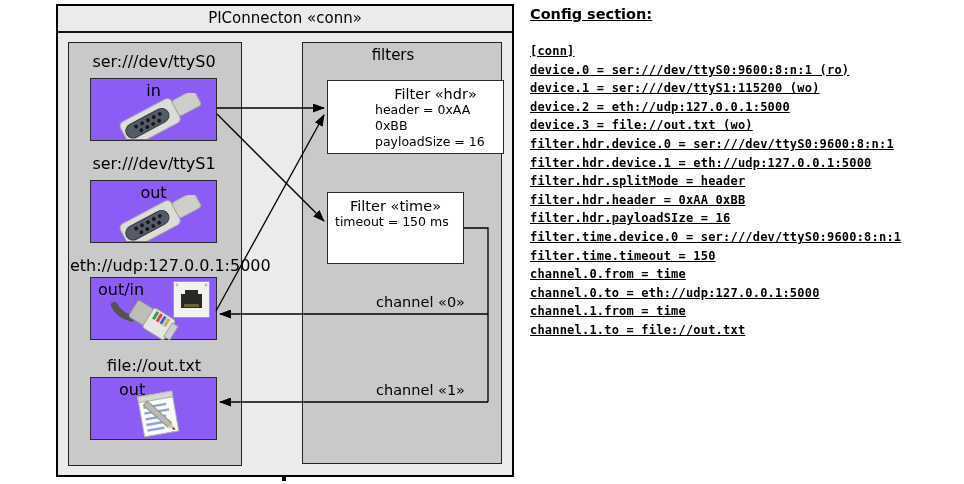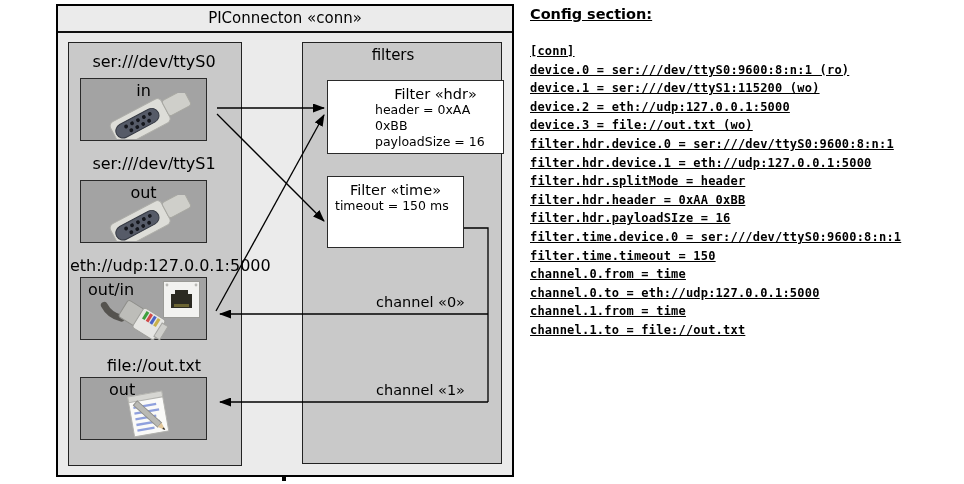--- a/index.html
+++ b/index.html
@@ -12,31 +12,31 @@
   .title-bar{position:absolute;left:0;top:0;width:100%;height:25px;
     border-bottom:2px solid #111;text-align:center;font-size:15px;line-height:25px;}
   .panel{position:absolute;background:#c9c9c9;border:1px solid #222;}
   .devices-panel{left:20px;top:42px;width:172px;height:422px;}
   .filters-panel{left:254px;top:42px;width:198px;height:420px;}
   .filters-title{position:absolute;left:254px;top:46px;width:182px;text-align:center;
     font-size:15px;}
 
   .dev-label{position:absolute;left:22px;width:168px;text-align:center;
     font-size:16px;white-space:nowrap;}
-  .dev-box{position:absolute;left:32px;width:125px;height:61px;background:#a3a3a3;
+  .dev-box{position:absolute;left:42px;width:125px;height:61px;background:#8b5cf6;
     border:1.5px solid #2a2a2a;}
   .dev-mode{position:absolute;top:2px;font-size:16px;}
   .mode-center{left:0;width:100%;text-align:center;}
   .mode-left{left:7px;}
   .mode-out4{left:28px;}
 
   .filter-box{position:absolute;left:279px;width:135px;background:#fff;
     border:1.5px solid #2a2a2a;}
   .filter-hdr{top:80px;height:72px;padding-left:40px;}
-  .filter-time{top:176px;height:70px;}
+  .filter-time{top:192px;height:70px;}
   .filter-title{text-align:center;font-size:14.5px;padding-top:5px;}
   .filter-attr{font-size:12.5px;padding-left:7px;line-height:16px;}
   .filter-hdr .filter-attr:first-of-type{margin-top:10px;}
   .filter-time .filter-attr:first-of-type{margin-top:14px;}
 
   .ch-label{position:absolute;width:117px;left:300px;text-align:right;
     font-size:14.5px;white-space:nowrap;}
   .ch0{top:294px;} .ch1{top:382px;}
 
   .wires{position:absolute;left:0;top:0;width:470px;height:484px;pointer-events:none;}

